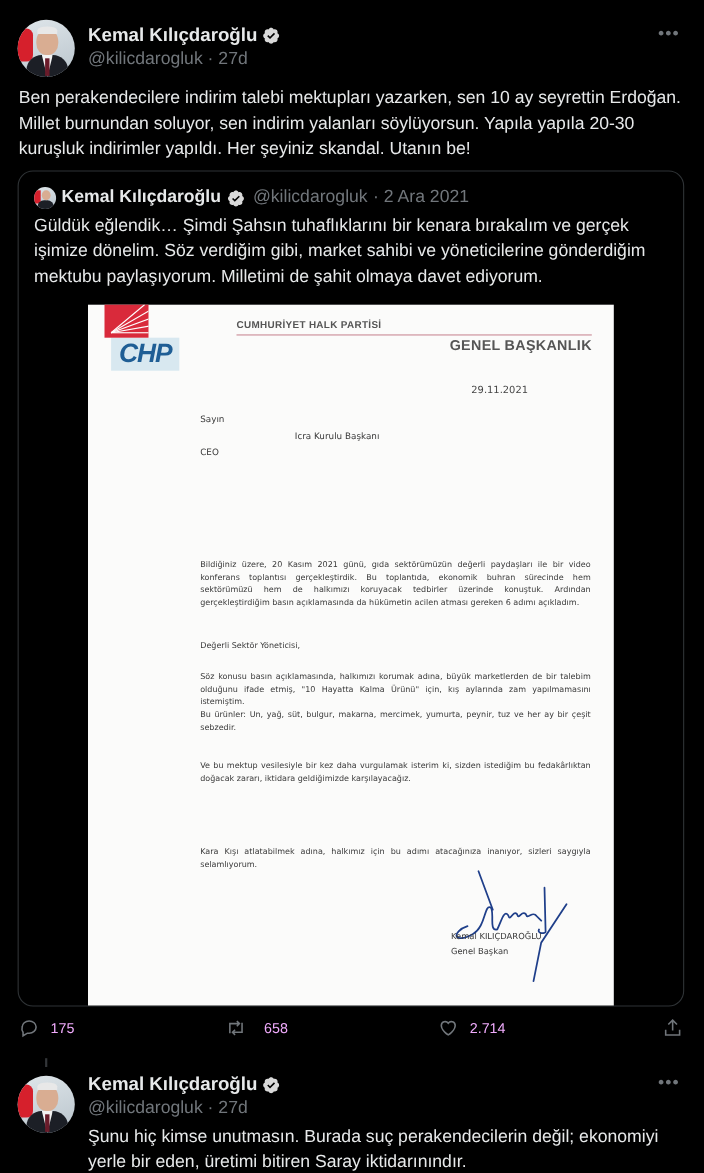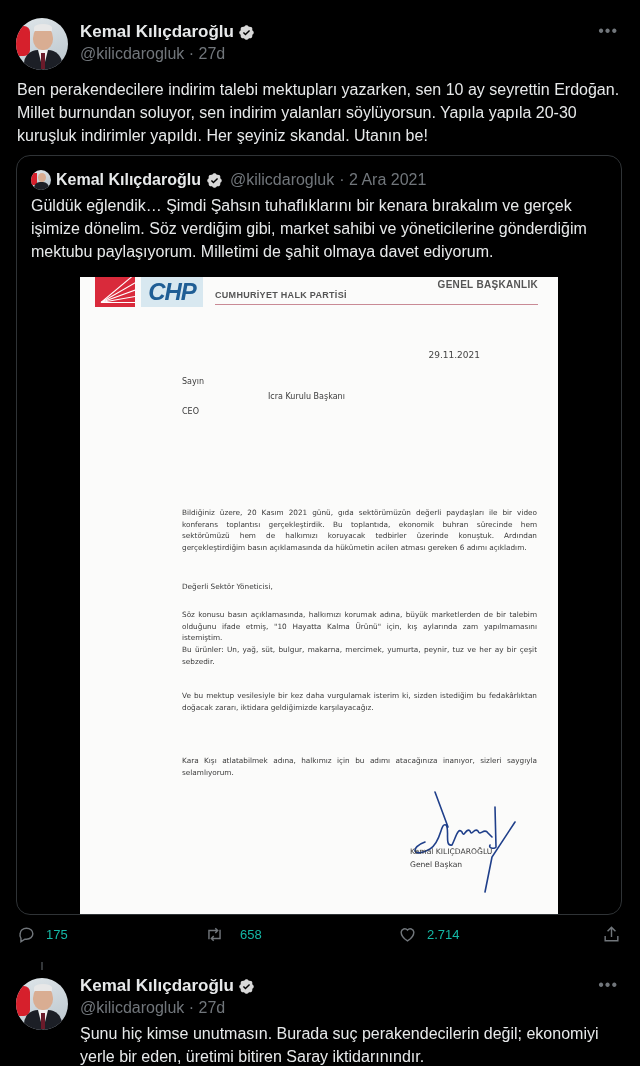--- a/index.html
+++ b/index.html
@@ -35,37 +35,37 @@
   .q-avatar .head { position: absolute; left: 7px; top: 3px; width: 8px; height: 9px; border-radius: 50%; background: #d9ad92; }
   .q-avatar .suit { position: absolute; left: 3px; top: 12px; width: 15px; height: 10px; border-radius: 6px 6px 0 0; background: #1c1f26; }
   .q-name { font-weight: bold; font-size: 16px; color: #e7e9ea; }
   .q-handle { font-size: 16px; color: #71767b; margin-left: 2px; }
   .q-text { position: absolute; left: 14px; top: 38px; width: 580px; font-size: 16px; line-height: 23px; color: #e7e9ea; }
 
   .letter {
     position: absolute; left: 63px; top: 121px; width: 478px; height: 638px;
     background: #fbfbfa; color: #3a3a3a; font-family: "DejaVu Sans", sans-serif;
   }
-  .chp-logo { position: absolute; left: 15px; top: 0; display: flex; align-items: flex-start; }
+  .chp-logo { position: absolute; left: 15px; top: 0; display: flex; align-items: flex-start; flex-direction: column; }
   .chp-rays { width: 40px; height: 30px; background: #d92a3b; position: relative; overflow: hidden; }
   .chp-rays span { position: absolute; left: 6px; bottom: 4px; width: 40px; height: 1px; background: #fff; transform-origin: left center; }
   .chp-word { margin-left: 6px; width: 62px; height: 30px; background: #d8e8f0; display: flex; align-items: center; justify-content: center; font-family: "Liberation Sans", sans-serif; font-weight: bold; font-style: italic; font-size: 24px; color: #1f5e95; letter-spacing: -1px; }
   .letterhead-left { position: absolute; left: 135px; top: 13px; font-size: 9px; color: #555; letter-spacing: 0.3px; font-family: "Liberation Sans", sans-serif; font-weight: bold; }
-  .letterhead-right { position: absolute; right: 20px; top: 2px; font-size: 10px; color: #555; letter-spacing: 0.3px; font-family: "Liberation Sans", sans-serif; font-weight: bold; }
+  .letterhead-right { position: absolute; right: 20px; top: 29px; font-size: 13px; color: #555; letter-spacing: 0.3px; font-family: "Liberation Sans", sans-serif; font-weight: bold; }
   .letterhead-line { position: absolute; left: 135px; right: 20px; top: 27px; height: 1px; background: #c98a95; }
   .l-date { position: absolute; right: 78px; top: 73px; font-size: 9px; color: #444; }
   .l-sayin { position: absolute; left: 102px; top: 100px; font-size: 8px; }
   .l-icra { position: absolute; left: 188px; top: 115px; font-size: 8px; }
   .l-ceo { position: absolute; left: 102px; top: 130px; font-size: 8px; }
   .l-para { position: absolute; left: 102px; width: 355px; font-size: 7.3px; line-height: 11.6px; text-align: justify; }
   .sig-block { position: absolute; left: 330px; top: 568px; font-size: 7.6px; line-height: 13px; }
   .signature { position: absolute; left: 320px; top: 510px; width: 120px; height: 110px; }
 
   .actions { position: absolute; left: 0; top: 925px; width: 640px; height: 30px; }
-  .action { position: absolute; display: flex; align-items: center; gap: 10px; color: #14b8a6; font-size: 13px; }
+  .action { position: absolute; display: flex; align-items: center; gap: 10px; color: #f0abfc; font-size: 13px; }
   .action svg { width: 19px; height: 19px; }
   .thread-line { position: absolute; left: 41px; top: 962px; width: 2px; height: 8px; background: #333639; }
 </style>
 </head>
 <body>
 
 <div class="tweet" style="top:0;height:960px;">
   <div class="avatar" style="left:16px;top:18px;">
     <div class="flag"></div>
     <div class="suit"></div>
@@ -125,21 +125,21 @@
       <div class="l-date">29.11.2021</div>
       <div class="l-sayin">Sayın</div>
       <div class="l-icra">Icra Kurulu Başkanı</div>
       <div class="l-ceo">CEO</div>
 
       <div class="l-para" style="top:230px;">Bildiğiniz üzere, 20 Kasım 2021 günü, gıda sektörümüzün değerli paydaşları ile bir video konferans toplantısı gerçekleştirdik. Bu toplantıda, ekonomik buhran sürecinde hem sektörümüzü hem de halkımızı koruyacak tedbirler üzerinde konuştuk. Ardından gerçekleştirdiğim basın açıklamasında da hükümetin acilen atması gereken 6 adımı açıkladım.</div>
       <div class="l-para" style="top:304px;">Değerli Sektör Yöneticisi,</div>
       <div class="l-para" style="top:332px;">Söz konusu basın açıklamasında, halkımızı korumak adına, büyük marketlerden de bir talebim olduğunu ifade etmiş, "10 Hayatta Kalma Ürünü" için, kış aylarında zam yapılmamasını istemiştim.</div>
       <div class="l-para" style="top:367px;">Bu ürünler: Un, yağ, süt, bulgur, makarna, mercimek, yumurta, peynir, tuz ve her ay bir çeşit sebzedir.</div>
       <div class="l-para" style="top:413px;">Ve bu mektup vesilesiyle bir kez daha vurgulamak isterim ki, sizden istediğim bu fedakârlıktan doğacak zararı, iktidara geldiğimizde karşılayacağız.</div>
-      <div class="l-para" style="top:478px;">Kara Kışı atlatabilmek adına, halkımız için bu adımı atacağınıza inanıyor, sizleri saygıyla selamlıyorum.</div>
+      <div class="l-para" style="top:491px;">Kara Kışı atlatabilmek adına, halkımız için bu adımı atacağınıza inanıyor, sizleri saygıyla selamlıyorum.</div>
 
       <svg class="signature" viewBox="0 0 120 110">
         <path d="M35 5 L48 40 M25 55 C 10 60, 12 72, 30 62 C 42 55, 40 35, 46 38 C 50 42, 44 60, 52 58 C 56 50, 58 40, 62 45 C 64 52, 66 40, 70 44 C 72 50, 74 40, 78 44 C 80 50, 84 40, 88 46 L 92 50 M 95 20 L 96 60 C 96 62, 88 62, 90 58 M 115 35 L 92 70 L 85 105" fill="none" stroke="#1f3f8a" stroke-width="1.6" stroke-linecap="round"></path>
       </svg>
       <div class="sig-block">
         <div>Kemal KILIÇDAROĞLU</div>
         <div>Genel Başkan</div>
       </div>
     </div>
   </div>

